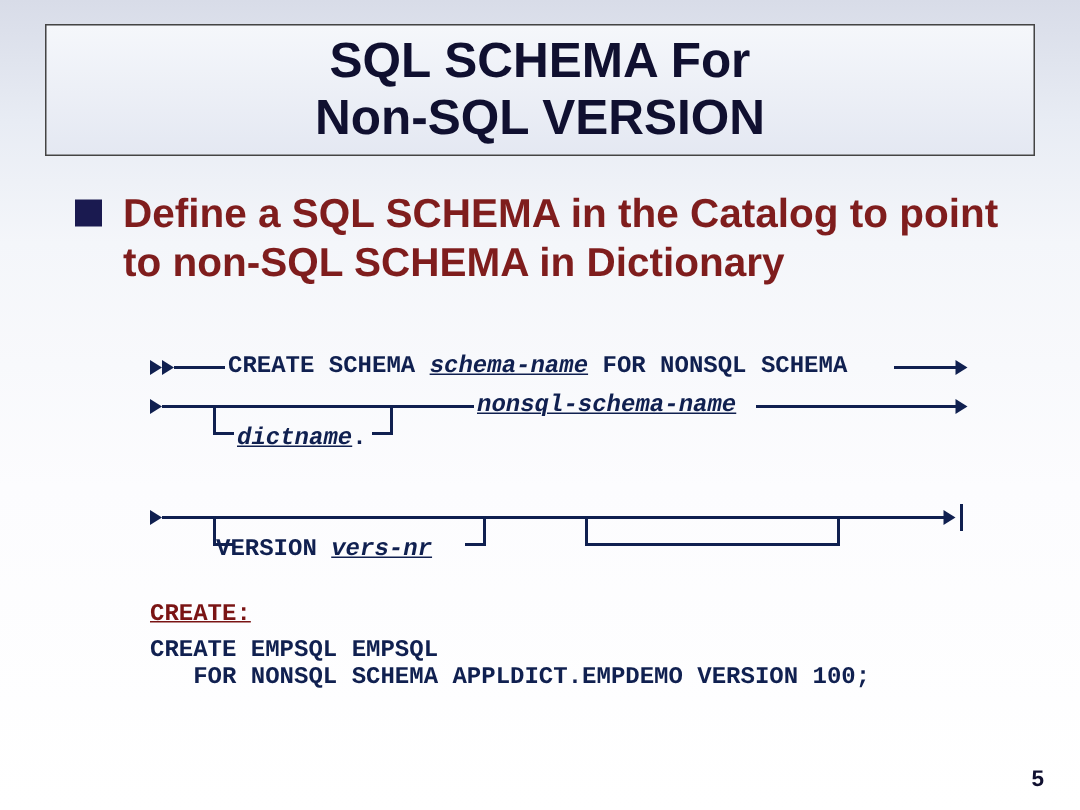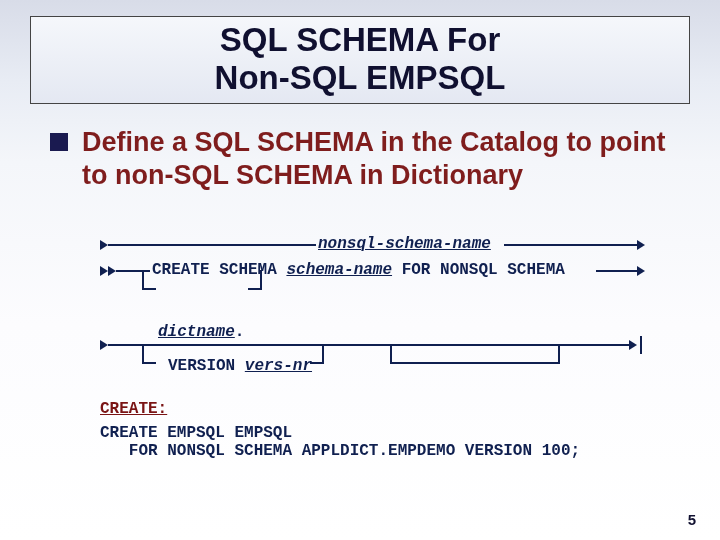--- a/index.html
+++ b/index.html
@@ -115,78 +115,78 @@
     font-weight: bold;
     color: #101030;
   }
 </style>
 </head>
 <body>
 
 <div class="title-bar">
   <h1>
     <span>SQL SCHEMA For</span><br>
-    <span>Non-SQL EMPSQL</span>
+    <span>Non-SQL VERSION</span>
   </h1>
 </div>
 
 <div class="bullet-block">
   <div class="bullet-row">
     <div class="bullet-mark"></div>
     <div>Define a SQL SCHEMA in the Catalog to point to non-SQL SCHEMA in Dictionary</div>
   </div>
 </div>
 
 <div class="syntax-box">
-
-  <div class="rail">
-    <div class="tri-r" style="left:0;"></div>
-    <div class="rail-line" style="left:8px; width:208px;"></div>
-    <div class="rail-text" style="left:218px;">
-      <span class="it-u">nonsql-schema-name</span>
-    </div>
-    <div class="rail-line" style="left:404px; width:136px;"></div>
-    <div class="tri-r" style="left:537px;"></div>
-  </div>
 
   <div class="rail">
     <div class="tri-r" style="left:0;"></div>
     <div class="tri-r" style="left:8px;"></div>
     <div class="rail-line" style="left:16px; width:34px;"></div>
     <div class="rail-text" style="left:52px;">
       <span>CREATE SCHEMA </span><span class="it-u">schema-name</span><span> FOR NONSQL SCHEMA</span>
     </div>
     <div class="rail-line" style="left:496px; width:44px;"></div>
     <div class="tri-r" style="left:537px;"></div>
   </div>
 
+  <div class="rail">
+    <div class="tri-r" style="left:0;"></div>
+    <div class="rail-line" style="left:8px; width:208px;"></div>
+    <div class="rail-text" style="left:218px;">
+      <span class="it-u">nonsql-schema-name</span>
+    </div>
+    <div class="rail-line" style="left:404px; width:136px;"></div>
+    <div class="tri-r" style="left:537px;"></div>
+  </div>
+
   <div class="rail" style="height:30px;">
 
     <div class="cap-v" style="left:42px; top:-14px; height:20px;"></div>
     <div class="cap-h" style="left:42px; top:4px; width:14px;"></div>
-    <div class="rail-text" style="left:58px; top:-4px;margin-top:40px;">
+    <div class="rail-text" style="left:58px; top:-4px;">
       <span class="it-u">dictname</span><span>.</span>
     </div>
     <div class="cap-h" style="left:148px; top:4px; width:14px;"></div>
     <div class="cap-v" style="left:160px; top:-14px; height:20px;"></div>
   </div>
 
   <div style="height:18px;"></div>
 
   <div class="rail">
     <div class="tri-r" style="left:0;"></div>
     <div class="rail-line" style="left:8px; width:524px;"></div>
     <div class="tri-r" style="left:529px;"></div>
     <div class="cap-v" style="left:540px; top:4px; height:18px;"></div>
   </div>
 
   <div class="rail" style="height:30px;">
     <div class="cap-v" style="left:42px; top:-14px; height:20px;"></div>
     <div class="cap-h" style="left:42px; top:4px; width:14px;"></div>
-    <div class="rail-text" style="left:68px; top:-4px;text-align:right;">
+    <div class="rail-text" style="left:44px; top:-4px;text-align:right;">
       <span>VERSION </span><span class="it-u">vers-nr</span>
     </div>
     <div class="cap-h" style="left:210px; top:4px; width:14px;"></div>
     <div class="cap-v" style="left:222px; top:-14px; height:20px;"></div>
 
     <div class="cap-v" style="left:290px; top:-14px; height:20px;"></div>
     <div class="cap-h" style="left:290px; top:4px; width:170px;"></div>
     <div class="cap-v" style="left:458px; top:-14px; height:20px;"></div>
   </div>
 

